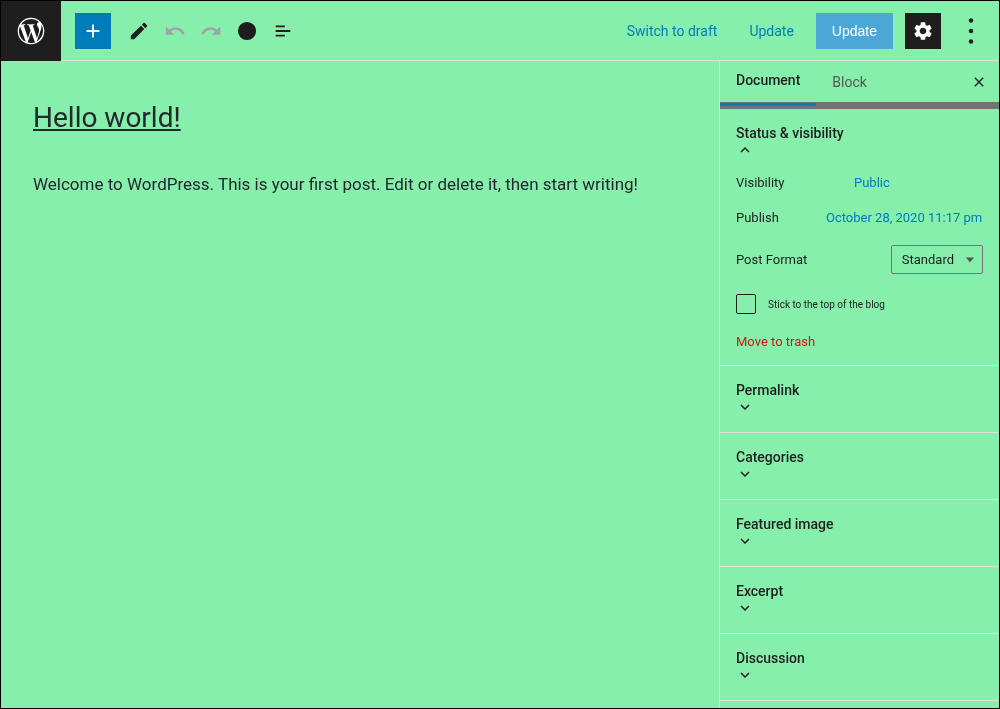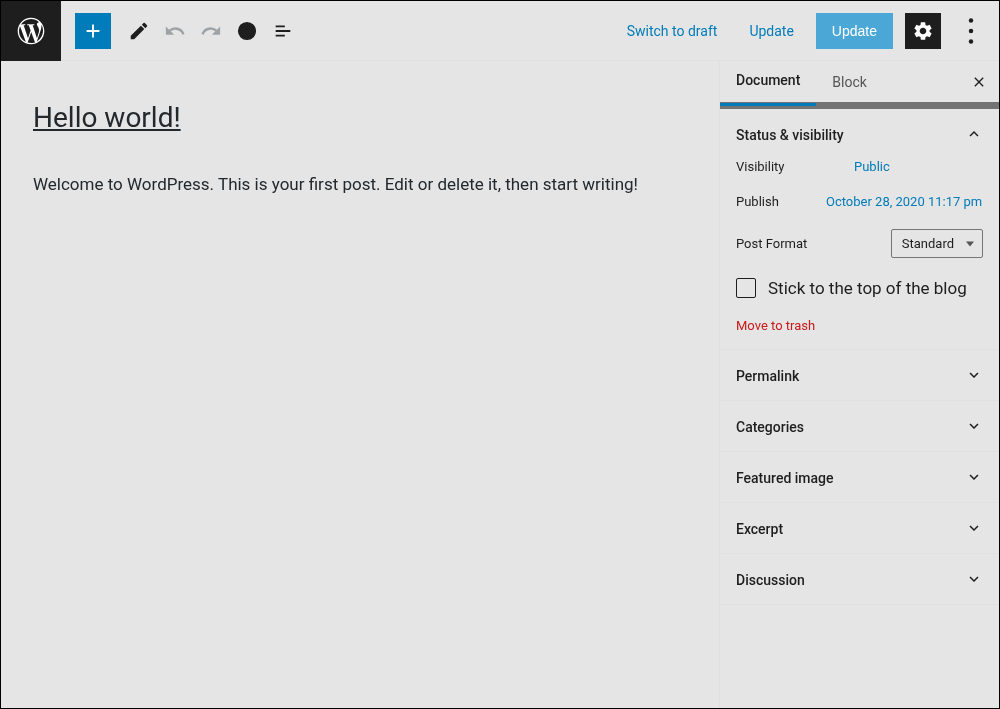--- a/index.html
+++ b/index.html
@@ -1,17 +1,17 @@
 <!DOCTYPE html>
 <html><head>
   <meta charset="utf-8">
   <style>
     * { margin: 0; padding: 0; box-sizing: border-box; }
     body { font-family: -apple-system, BlinkMacSystemFont, "Segoe UI", Roboto, sans-serif; font-size: 13px; color: #1e1e1e; }
-    .app { width: 1000px; height: 709px; border: 1px solid #000; display: flex; flex-direction: column; background: #e5e5e5; }
+    .app { width: 1000px; height: 709px; border: 1px solid #000; display: flex; flex-direction: column; background: #86efac; }
     
     .header { height: 60px; display: flex; align-items: center; border-bottom: 1px solid #e0e0e0; }
     .logo-box { width: 60px; height: 60px; background: #1e1e1e; display: flex; align-items: center; justify-content: center; }
     .logo-box svg { width: 32px; height: 32px; fill: #fff; }
     
     .toolbar-left { display: flex; align-items: center; padding-left: 14px; gap: 0; }
     .add-btn { width: 36px; height: 36px; background: #007cba; display: flex; align-items: center; justify-content: center; margin-right: 10px; }
     .add-btn svg { width: 22px; height: 22px; fill: #fff; }
     .tool-btn { width: 36px; height: 36px; display: flex; align-items: center; justify-content: center; }
     .tool-btn svg { width: 22px; height: 22px; }
@@ -31,37 +31,37 @@
     .post-content { font-size: 17px; color: #23282d; line-height: 1.5; }
     
     .sidebar { width: 280px; border-left: 1px solid #e0e0e0; display: flex; flex-direction: column; overflow-y: auto; }
     .tabs { display: flex; align-items: center; border-bottom: 7px solid #737373; height: 48px; }
     .tab { padding: 0 16px; height: 48px; display: flex; align-items: center; font-size: 14px; color: #555; cursor: pointer; }
     .tab.active { color: #1e1e1e; border-bottom: 3px solid #007cba; font-weight: 500; }
     .close-tabs { margin-left: auto; width: 40px; display: flex; align-items: center; justify-content: center; }
     .close-tabs svg { width: 16px; height: 16px; }
     
     .panel { border-bottom: 1px solid #e0e0e0; }
-    .panel-header { display: flex; align-items: flex-end; justify-content: space-between; padding: 16px; cursor: pointer; }
+    .panel-header { display: flex; align-items: flex-start; justify-content: space-between; padding: 16px; cursor: pointer; flex-direction: column; }
     .panel-title { font-size: 14px; font-weight: 500; color: #1e1e1e; }
     .panel-header svg { width: 18px; height: 18px; }
     .panel-body { padding: 0 16px 16px; }
     
     .row { display: flex; align-items: center; margin-bottom: 20px; }
     .row-label { font-size: 13px; color: #1e1e1e; width: 90px; }
     .row-value { font-size: 13px; }
     .link-val { color: #007cba; }
     
     .select-wrap { display: flex; align-items: center; justify-content: space-between; margin-bottom: 20px; }
     .select-box { border: 1px solid #757575; padding: 6px 28px 6px 10px; font-size: 13px; position: relative; border-radius: 2px; }
     .select-box::after { content: ""; position: absolute; right: 8px; top: 50%; transform: translateY(-50%); border-left: 4px solid transparent; border-right: 4px solid transparent; border-top: 5px solid #555; }
     
     .checkbox-row { display: flex; align-items: center; gap: 12px; margin-bottom: 20px; }
     .checkbox { width: 20px; height: 20px; border: 1.5px solid #1e1e1e; border-radius: 2px; }
-    .checkbox-label { font-size: 17px; }
+    .checkbox-label { font-size: 10px; }
     
     .trash-link { color: #cc1818; font-size: 13px; cursor: pointer; }
   </style>
 </head>
 <body>
 
 <div class="app">
   <div class="header">
     <div class="logo-box">
       <svg viewBox="0 0 24 24">

